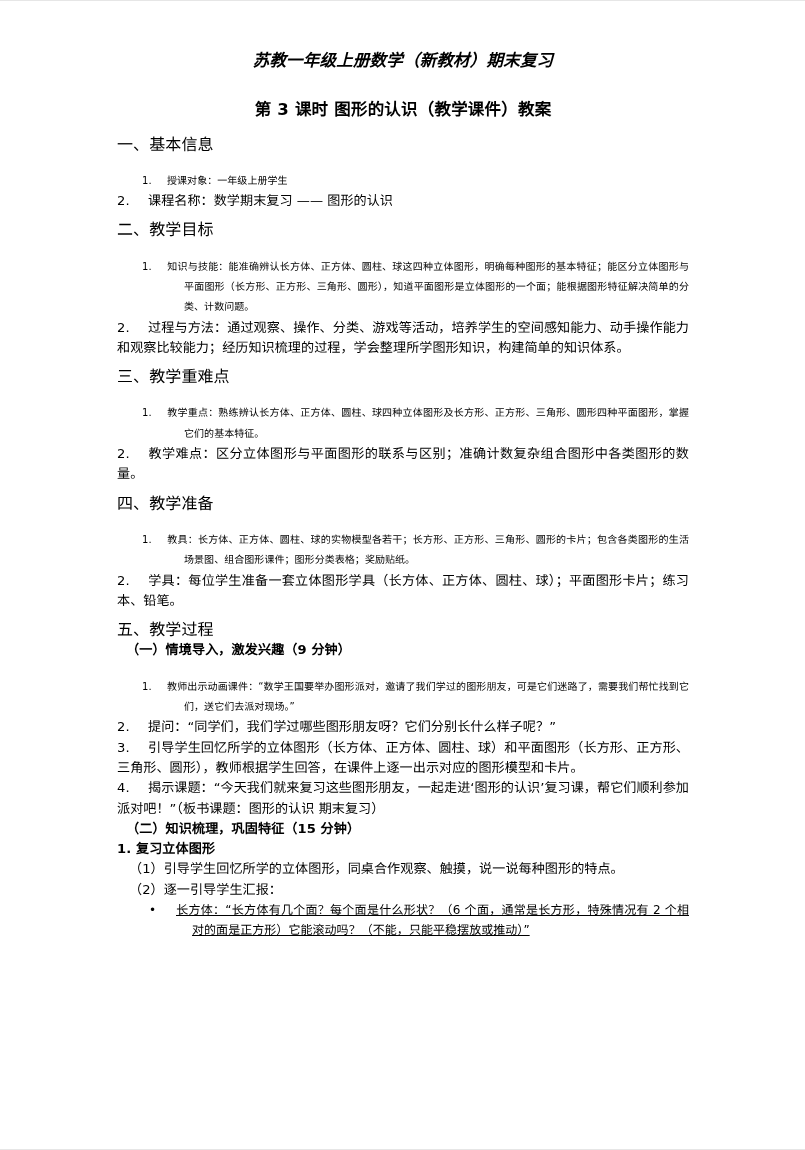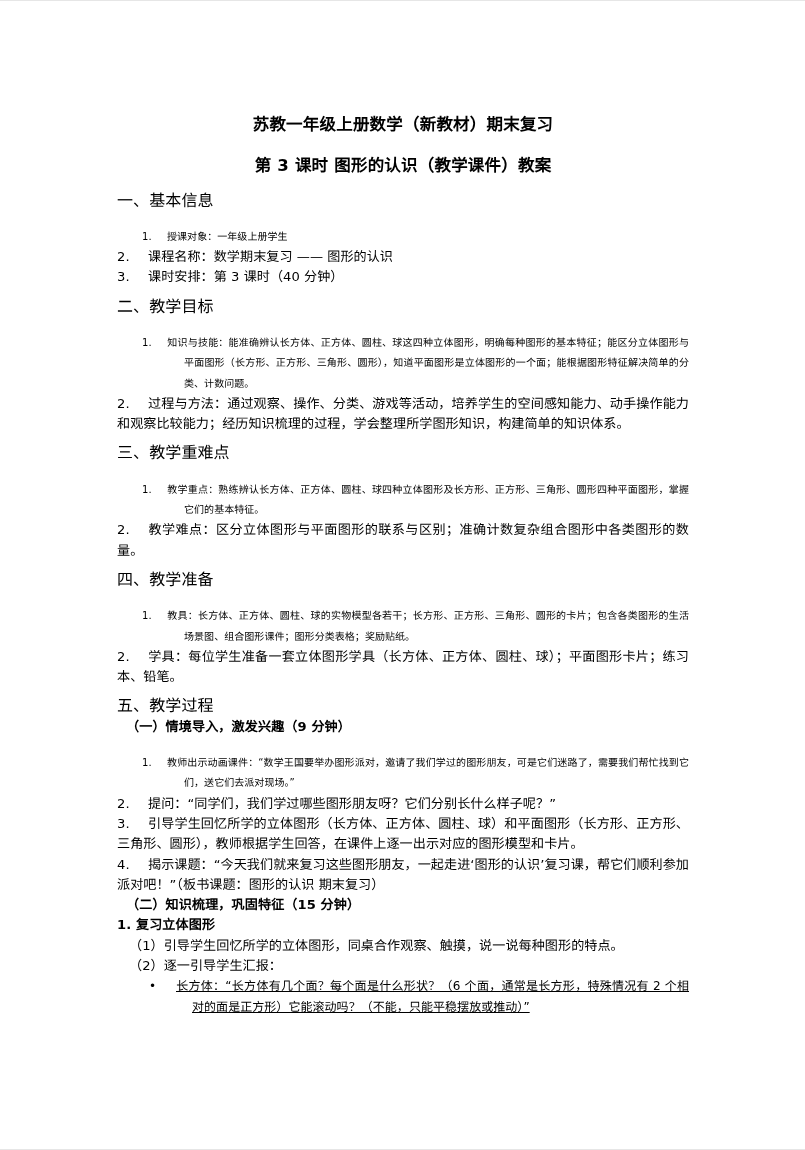--- a/index.html
+++ b/index.html
@@ -32,22 +32,22 @@
   }
 
   
   .doc-title {
     text-align: center;
     font-weight: bold;
     font-size: 16.5px;
     line-height: 1.5;
     letter-spacing: 0.2px;
   }
-  .doc-title.t1 { margin-top: 112px; }
-  .doc-title.t2 { margin-top: 16px; }
+  .doc-title.t1 { margin-top: 48px; font-style: italic; }
+  .doc-title.t2 { margin-top: 24px; }
 
   
   .sec-head {
     font-weight: normal;
     font-size: 16px;
     line-height: 20.3px;
     margin-top: 9px;
     letter-spacing: 0.1px;
   }
   .sec-head.first { margin-top: 12px; }
@@ -127,21 +127,20 @@
 
 <div class="page">
   <div class="content">
 
     <div class="doc-title t1">苏教一年级上册数学（新教材）期末复习</div>
     <div class="doc-title t2">第 3 课时  图形的认识（教学课件）教案</div>
 
     <div class="sec-head first">一、基本信息</div>
     <div class="item-deep"><span class="num">1.</span><span>授课对象：一年级上册学生</span></div>
     <div class="item-flat"><span class="num-wide">2.</span><span>课程名称：数学期末复习 —— 图形的认识</span></div>
-    <div class="item-flat"><span class="num-wide">3.</span><span>课时安排：第 3 课时（40 分钟）</span></div>
 
     <div class="sec-head">二、教学目标</div>
     <div class="item-deep"><span class="num">1.</span><span>知识与技能：能准确辨认长方体、正方体、圆柱、球这四种立体图形，明确每种图形的基本特征；能区分立体图形与平面图形（长方形、正方形、三角形、圆形），知道平面图形是立体图形的一个面；能根据图形特征解决简单的分类、计数问题。</span></div>
     <div class="item-flat"><span class="num-wide">2.</span><span>过程与方法：通过观察、操作、分类、游戏等活动，培养学生的空间感知能力、动手操作能力和观察比较能力；经历知识梳理的过程，学会整理所学图形知识，构建简单的知识体系。</span></div>
 
     <div class="sec-head">三、教学重难点</div>
     <div class="item-deep"><span class="num">1.</span><span>教学重点：熟练辨认长方体、正方体、圆柱、球四种立体图形及长方形、正方形、三角形、圆形四种平面图形，掌握它们的基本特征。</span></div>
     <div class="item-flat"><span class="num-wide">2.</span><span>教学难点：区分立体图形与平面图形的联系与区别；准确计数复杂组合图形中各类图形的数量。</span></div>
 
     <div class="sec-head">四、教学准备</div>

